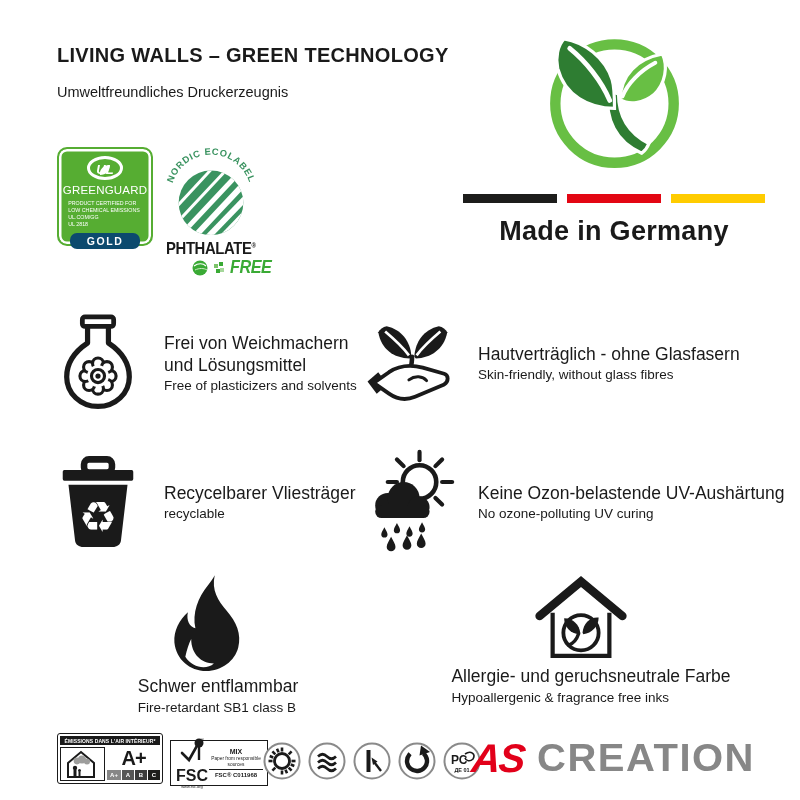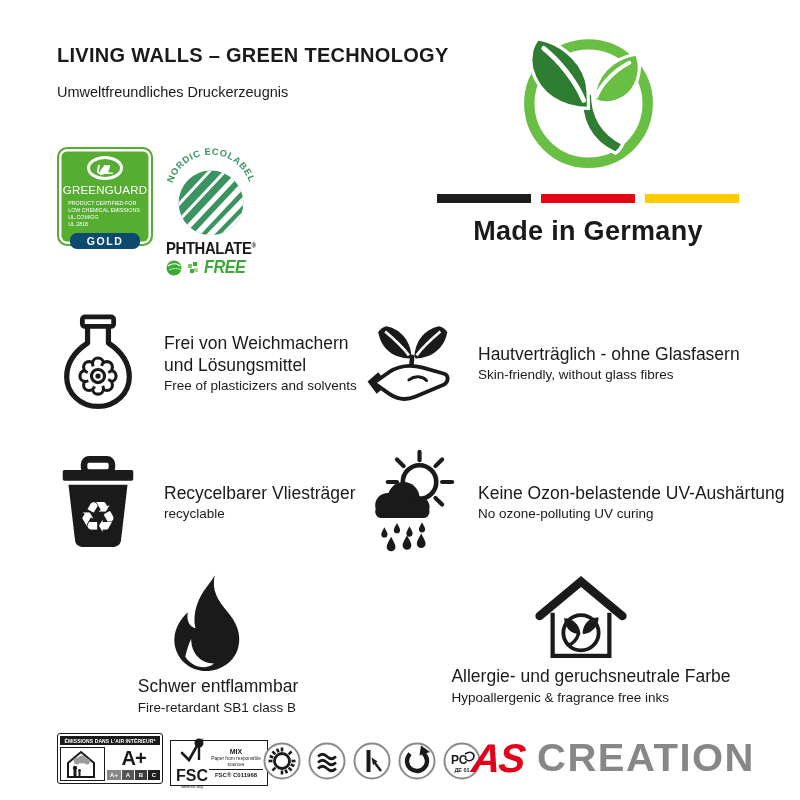--- a/index.html
+++ b/index.html
@@ -4,21 +4,21 @@
 <style>
   html,body{margin:0;padding:0;background:#fff;}
   .canvas{position:relative;width:800px;height:800px;background:#ffffff;overflow:hidden;
           font-family:"Liberation Sans",sans-serif;color:#1a1a1a;}
 
   
   .title{position:absolute;left:57px;top:44px;font-size:20px;font-weight:bold;letter-spacing:.3px;}
   .subtitle{position:absolute;left:57px;top:84px;font-size:14.5px;}
 
   
-  .mig{position:absolute;left:437px;top:22px;width:302px;text-align:center;}
+  .mig{position:absolute;left:463px;top:22px;width:302px;text-align:center;}
   .mig svg{display:block;margin:0 auto;}
   .flag{display:flex;gap:10px;margin-top:12px;}
   .flag span{flex:1;height:9px;}
   .mig-label{font-size:27px;font-weight:bold;margin-top:13px;letter-spacing:.3px;}
 
   
   .gg{position:absolute;left:57px;top:147px;width:96px;height:99px;background:#56ad32;
       border:2.5px solid #56ad32;box-shadow:inset 0 0 0 2.5px #fff;border-radius:10px;
       display:flex;flex-direction:column;align-items:center;box-sizing:border-box;color:#fff;}
   .gg-ul{position:relative;margin-top:7px;width:36px;height:36px;border:3px solid #fff;border-radius:50%;
@@ -29,21 +29,21 @@
   .gg-cert{font-size:5.3px;line-height:1.35;width:80%;margin-top:4px;white-space:pre-line;text-align:left;}
   .gg-gold{margin-top:4px;width:76%;background:#0c4a6e;border-radius:7px;font-size:10.5px;
            font-weight:bold;letter-spacing:1.6px;text-align:center;padding:2px 0;}
 
   
   .nordic{position:absolute;left:162px;top:142px;}
   
   .pf{position:absolute;left:166px;top:239px;width:110px;}
   .pf-1{font-size:16.5px;font-weight:800;letter-spacing:-.4px;transform:scaleX(.9);transform-origin:left;white-space:nowrap;}
   .pf-1 sup{font-size:7px;}
-  .pf-2{display:flex;align-items:center;gap:6px;margin-top:-1px;}
+  .pf-2{display:flex;align-items:center;gap:6px;margin-top:-1px;justify-content:flex-end;}
   .pf-2 .word{font-size:18px;font-weight:900;font-style:italic;color:#3aaa35;letter-spacing:-.5px;
               transform:scaleX(.9);transform-origin:left;}
 
   
   .feature{position:absolute;display:flex;align-items:center;}
   .f-icon{width:92px;display:flex;justify-content:center;flex:none;}
   .f-text{margin-left:20px;}
   .f-title{font-size:17.5px;line-height:1.25;}
   .f-sub{font-size:13.5px;margin-top:2px;}
   .f-left{left:52px;width:312px;height:130px;}

